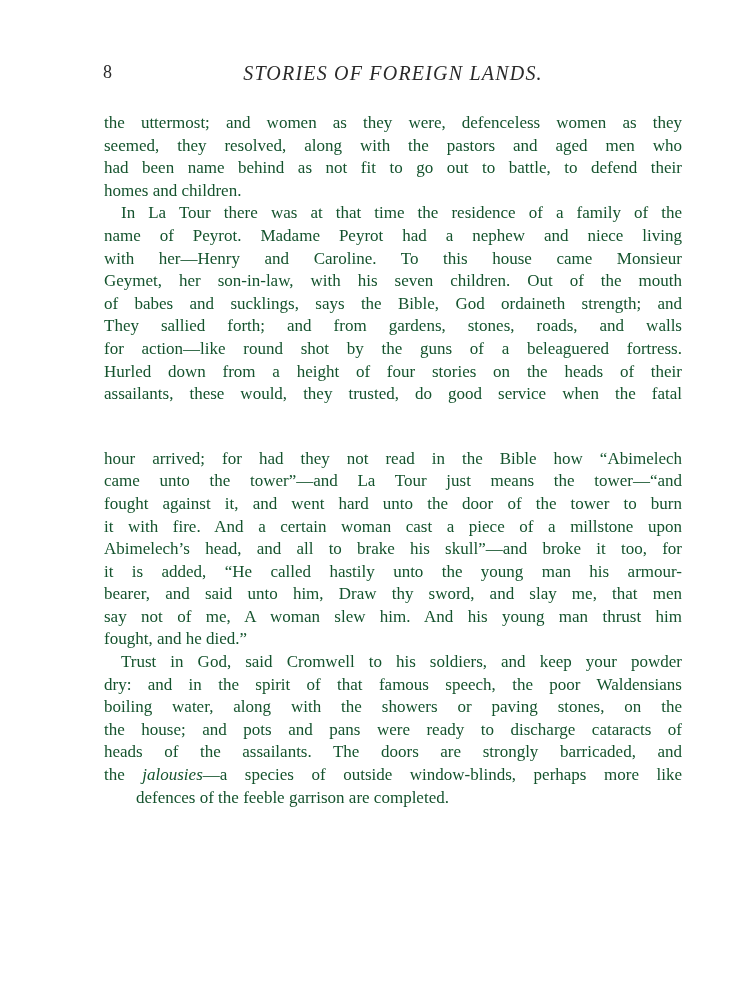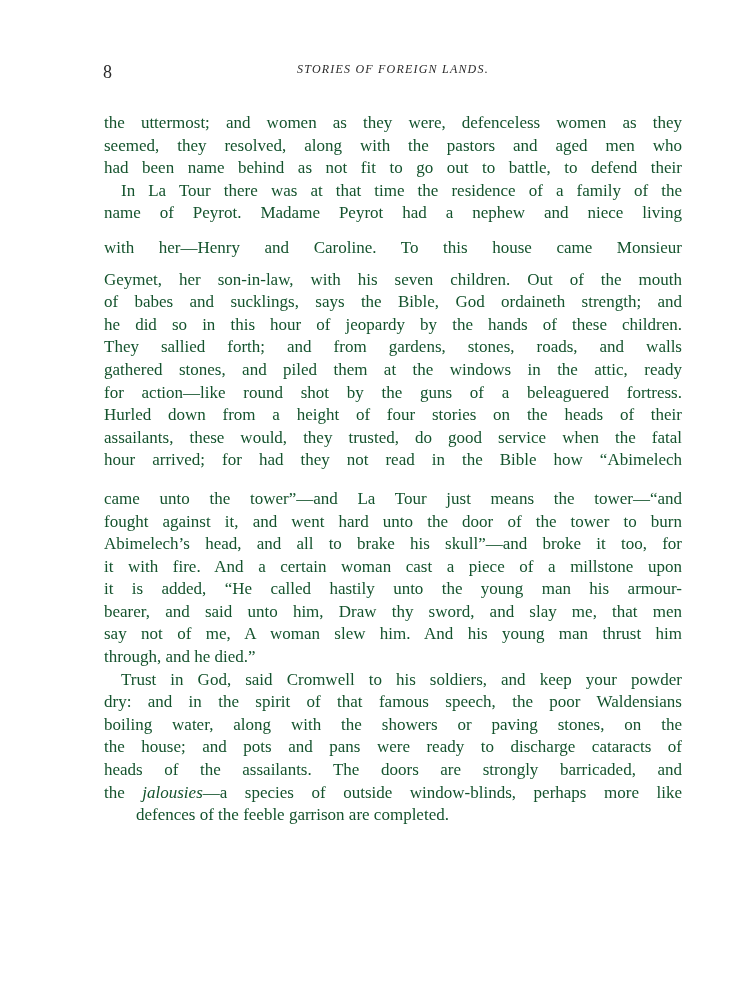--- a/index.html
+++ b/index.html
@@ -35,21 +35,21 @@
       font-size: 18px;
       color: #2a2a2a;
     }
     .header-title {
       position: absolute;
       left: 0;
       width: 580px;
       top: 0;
       text-align: center;
       font-style: italic;
-      font-size: 12px;
+      font-size: 20px;
       letter-spacing: 1.2px;
       color: #2a2a2a;
     }
     .body-text {
       position: absolute;
       top: 112px;
       left: 104px;
       width: 578px;
       font-size: 17px;
       line-height: 22.6px;
@@ -78,41 +78,40 @@
 <div class="page">
   <div class="running-head">
     <span class="page-number">8</span>
     <span class="header-title">STORIES OF FOREIGN LANDS.</span>
   </div>
 
   <div class="body-text">
     <span class="line" style="white-space: normal;">the uttermost; and women as they were, defenceless women as they</span>
     <span class="line" style="white-space: normal;">seemed, they resolved, along with the pastors and aged men who</span>
     <span class="line" style="white-space: normal;">had been name behind as not fit to go out to battle, to defend their</span>
+    <span class="line last" style="white-space: normal;">homes and children.</span>
 
     <span class="line indent" style="white-space: normal;">In La Tour there was at that time the residence of a family of the</span>
     <span class="line" style="white-space: normal;">name of Peyrot.  Madame Peyrot had a nephew and niece living</span>
-    <span class="line" style="white-space: normal; margin-top: 12px;">with her—Henry and Caroline.  To this house came Monsieur</span>
-    <span class="line" style="white-space: normal; margin-top: 9px;">Geymet, her son-in-law, with his seven children.  Out of the mouth</span>
+    <span class="line" style="white-space: normal;">with her—Henry and Caroline.  To this house came Monsieur</span>
+    <span class="line" style="white-space: normal;">Geymet, her son-in-law, with his seven children.  Out of the mouth</span>
     <span class="line" style="white-space: normal;">of babes and sucklings, says the Bible, God ordaineth strength; and</span>
-    <span class="line" style="white-space: normal;">he did so in this hour of jeopardy by the hands of these children.</span>
     <span class="line" style="white-space: normal;">They sallied forth; and from gardens, stones, roads, and walls</span>
-    <span class="line" style="white-space: normal;">gathered stones, and piled them at the windows in the attic, ready</span>
     <span class="line" style="white-space: normal;">for action—like round shot by the guns of a beleaguered fortress.</span>
     <span class="line" style="white-space: normal;">Hurled down from a height of four stories on the heads of their</span>
     <span class="line" style="white-space: normal;">assailants, these would, they trusted, do good service when the fatal</span>
-    <span class="line" style="white-space: normal;">hour arrived; for had they not read in the Bible how “Abimelech</span>
-    <span class="line" style="white-space: normal; margin-top: 16px;">came unto the tower”—and La Tour just means the tower—“and</span>
+    <span class="line" style="white-space: normal; margin-top: 42px;">hour arrived; for had they not read in the Bible how “Abimelech</span>
+    <span class="line" style="white-space: normal;">came unto the tower”—and La Tour just means the tower—“and</span>
     <span class="line" style="white-space: normal;">fought against it, and went hard unto the door of the tower to burn</span>
+    <span class="line" style="white-space: normal;">it with fire.  And a certain woman cast a piece of a millstone upon</span>
     <span class="line" style="white-space: normal;">Abimelech’s head, and all to brake his skull”—and broke it too, for</span>
-    <span class="line" style="white-space: normal;">it with fire.  And a certain woman cast a piece of a millstone upon</span>
     <span class="line" style="white-space: normal;">it is added, “He called hastily unto the young man his armour-</span>
     <span class="line" style="white-space: normal;">bearer, and said unto him, Draw thy sword, and slay me, that men</span>
     <span class="line" style="white-space: normal;">say not of me, A woman slew him.  And his young man thrust him</span>
-    <span class="line last" style="white-space: normal;">through, and he died.”</span>
+    <span class="line last" style="white-space: normal;">fought, and he died.”</span>
 
     <span class="line indent" style="white-space: normal;">Trust in God, said Cromwell to his soldiers, and keep your powder</span>
     <span class="line" style="white-space: normal;">dry: and in the spirit of that famous speech, the poor Waldensians</span>
     <span class="line" style="white-space: normal;">boiling water, along with the showers or paving stones, on the</span>
     <span class="line" style="white-space: normal;">the house; and pots and pans were ready to discharge cataracts of</span>
     <span class="line" style="white-space: normal;">heads of the assailants.  The doors are strongly barricaded, and</span>
     <span class="line" style="white-space: normal;"><span>the </span><span class="em">jalousies</span><span>—a species of outside window-blinds, perhaps more like</span></span>
     <span class="line last" style="white-space: normal; margin-left: 32px;">defences of the feeble garrison are completed.</span>
   </div>
 </div>

